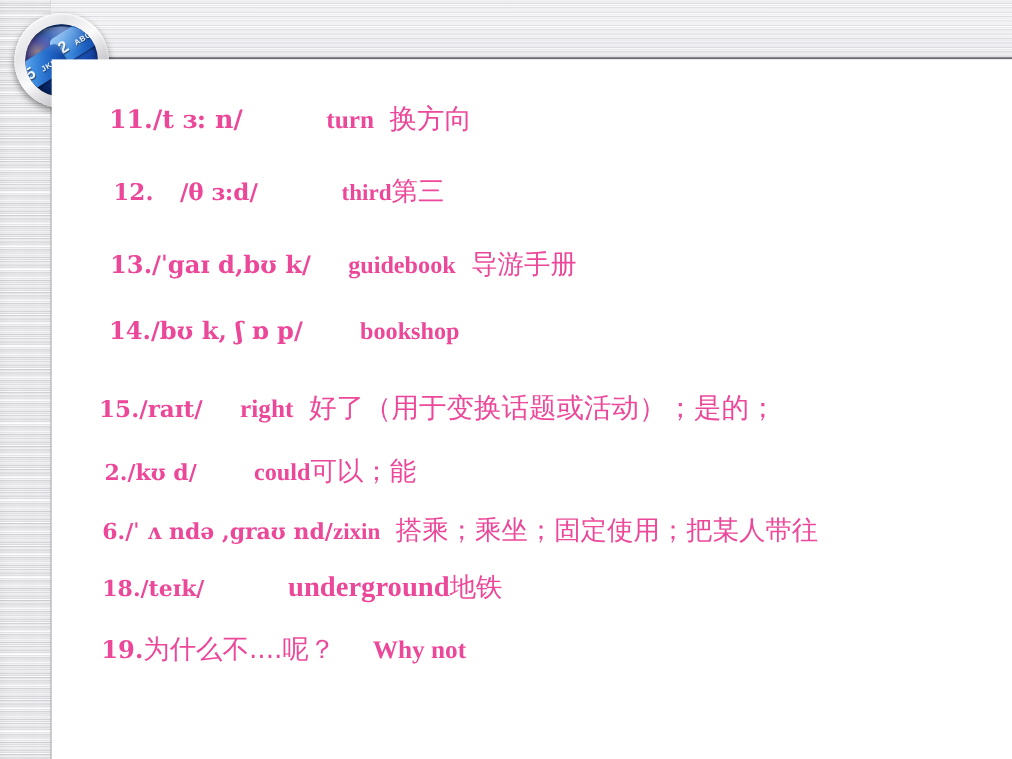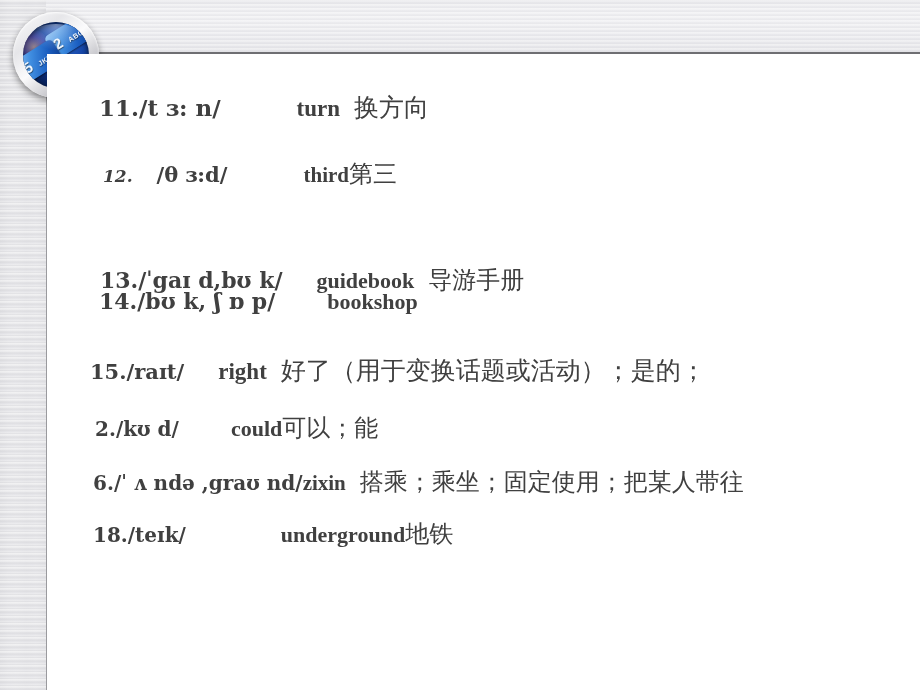--- a/index.html
+++ b/index.html
@@ -185,21 +185,21 @@
     left: 0;
     top: 0;
     width: 873px;
     height: 636px;
     z-index: 2;
   }
 
   .vline {
     position: absolute;
     white-space: nowrap;
-    color: #404040;
+    color: #ec4899;
     font-weight: bold;
     font-family: "Liberation Serif", "DejaVu Serif", serif;
     text-align: center;
   }
   .vline .ipa {
     font-family: "DejaVu Serif", "Liberation Serif", serif;
     font-weight: bold;
   }
   .vline .en {
     font-family: "Liberation Serif", "DejaVu Serif", serif;
@@ -243,43 +243,46 @@
   <div class="content">
 
 
     <div class="lines">
 
       <div class="vline" style="left:52px; top:37px;">
         <span class="ipa" style="font-size:23px;">11.</span><span class="ipa" style="font-size:23px;">/t ɜ: n/</span><span class="gap-xl"></span><span class="en" style="font-size:23px;">turn</span><span class="gap-sm"></span><span class="cn" style="font-size:25px;">换方向</span>
       </div>
 
       <div class="vline" style="left:56px; top:104px;">
-        <span class="ipa" style="font-size:17px;font-style:italic;">12.</span><span class="ipa" style="font-size:21px;margin-left:24px;">/θ ɜ:d/</span><span class="gap-xl"></span><span class="en" style="font-size:21px;">third</span><span class="cn" style="font-size:24px;">第三</span>
-      </div>
-
-      <div class="vline" style="left:53px; top:170px;margin-top:40px;">
+        <span class="ipa" style="font-size:21px;">12.</span><span class="ipa" style="font-size:21px;margin-left:24px;">/θ ɜ:d/</span><span class="gap-xl"></span><span class="en" style="font-size:21px;">third</span><span class="cn" style="font-size:24px;">第三</span>
+      </div>
+
+      <div class="vline" style="left:53px; top:170px;">
         <span class="ipa" style="font-size:22px;">13.</span><span class="ipa" style="font-size:22px;">/ˈgaɪ d,bʊ k/</span><span class="gap-md"></span><span class="en" style="font-size:22px;">guidebook</span><span class="gap-sm"></span><span class="cn" style="font-size:24px;">导游手册</span>
       </div>
 
       <div class="vline" style="left:52px; top:234px;">
         <span class="ipa" style="font-size:22px;">14.</span><span class="ipa" style="font-size:22px;">/bʊ k, ʃ ɒ p/</span><span class="gap-lg"></span><span class="en" style="font-size:22px;">bookshop</span>
       </div>
 
       <div class="vline" style="left:43px; top:300px;">
         <span class="ipa" style="font-size:21px;">15.</span><span class="ipa" style="font-size:21px;">/raɪt/</span><span class="gap-md"></span><span class="en" style="font-size:23px;">right</span><span class="gap-sm"></span><span class="cn" style="font-size:25px;">好了（用于变换话题或活动）；是的；</span>
       </div>
 
       <div class="vline" style="left:48px; top:358px;">
         <span class="ipa" style="font-size:20px;">2.</span><span class="ipa" style="font-size:20px;">/kʊ d/</span><span class="gap-lg"></span><span class="en" style="font-size:22px;">could</span><span class="cn" style="font-size:24px;">可以；能</span>
       </div>
 
       <div class="vline" style="left:46px; top:412px;">
         <span class="ipa" style="font-size:20px;">6.</span><span class="ipa" style="font-size:20px;">/ˈ ʌ ndə ,graʊ nd/</span><span class="en" style="font-size:21px;">zixin</span><span class="gap-sm"></span><span class="cn" style="font-size:24px;">搭乘；乘坐；固定使用；把某人带往</span>
       </div>
 
       <div class="vline" style="left:46px; top:464px;">
-        <span class="ipa" style="font-size:20px;">18.</span><span class="ipa" style="font-size:20px;">/teɪk/</span><span class="gap-xl"></span><span class="en" style="font-size:22px;margin-left:19px;">underground</span><span class="cn" style="font-size:24px;">地铁</span>
-      </div>
-
+        <span class="ipa" style="font-size:20px;">18.</span><span class="ipa" style="font-size:20px;">/teɪk/</span><span class="gap-xl"></span><span class="en" style="font-size:26px;">underground</span><span class="cn" style="font-size:24px;">地铁</span>
+      </div>
+
+      <div class="vline" style="left:45px; top:520px;">
+        <span class="ipa" style="font-size:22px;">19.</span><span class="cn" style="font-size:24px;">为什么不....呢？</span><span class="gap-md"></span><span class="en" style="font-size:23px;">Why not</span>
+      </div>
 
     </div>
   </div>
 </div>
 
 </body></html>

